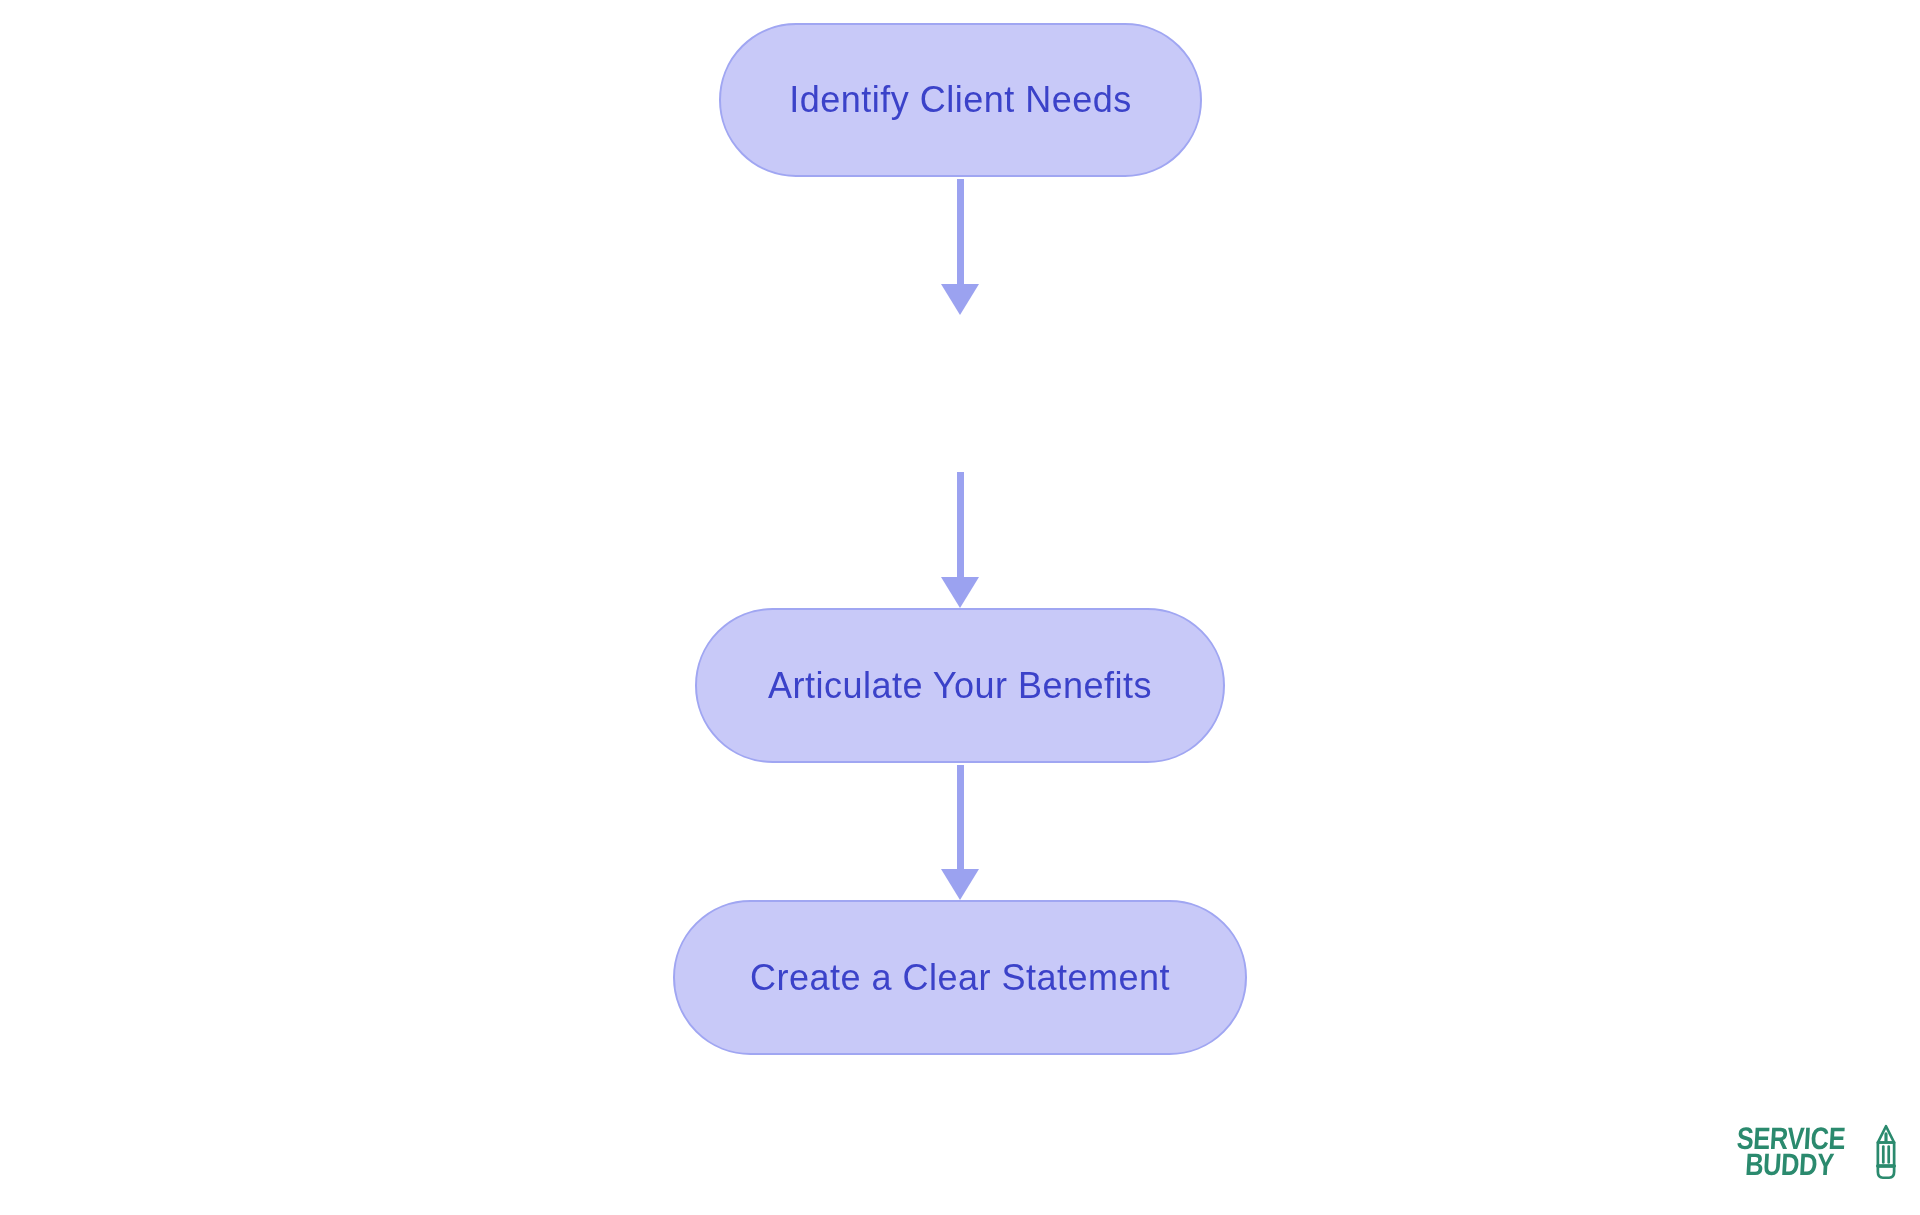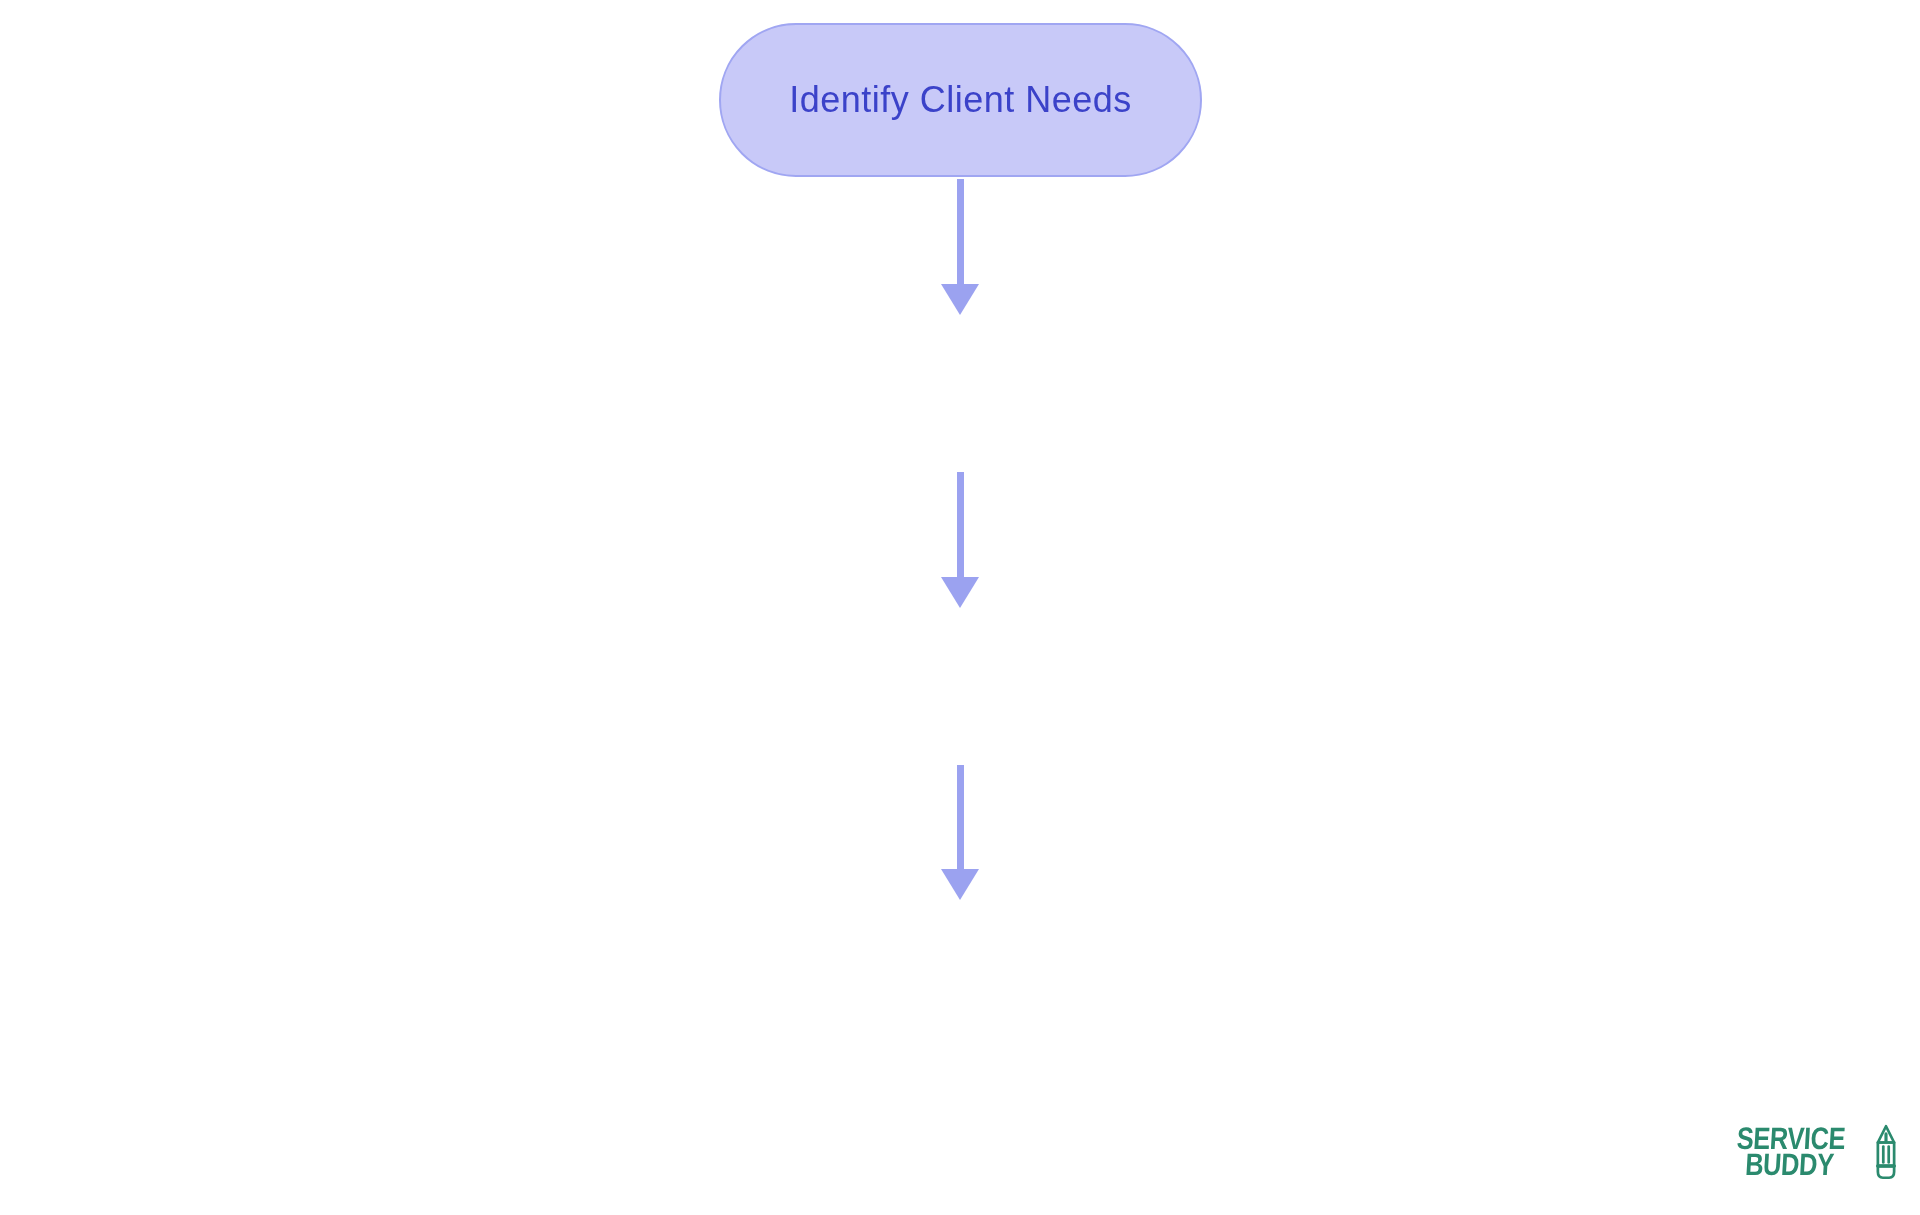--- a/index.html
+++ b/index.html
@@ -103,26 +103,32 @@
     <div class="arrow-stem"></div>
     <div class="arrow-head"></div>
   </div>
 
 
   <div class="arrow arrow-2">
     <div class="arrow-stem"></div>
     <div class="arrow-head"></div>
   </div>
 
+  <div class="node node-3">
+    <span class="node-label">Articulate Your Benefits</span>
+  </div>
 
   <div class="arrow arrow-3">
     <div class="arrow-stem"></div>
     <div class="arrow-head"></div>
   </div>
 
+  <div class="node node-4">
+    <span class="node-label">Create a Clear Statement</span>
+  </div>
 
   <div class="logo">
     <div class="logo-text">
       <div>SERVICE</div>
       <div>BUDDY</div>
     </div>
     <svg class="pencil-icon-svg" viewBox="0 0 24 62" fill="none" stroke="#2b8a6e" stroke-width="3" stroke-linejoin="round" stroke-linecap="round">
 
       <path d="M12 2.5 L21 20.5 L3 20.5 Z"></path>
 

